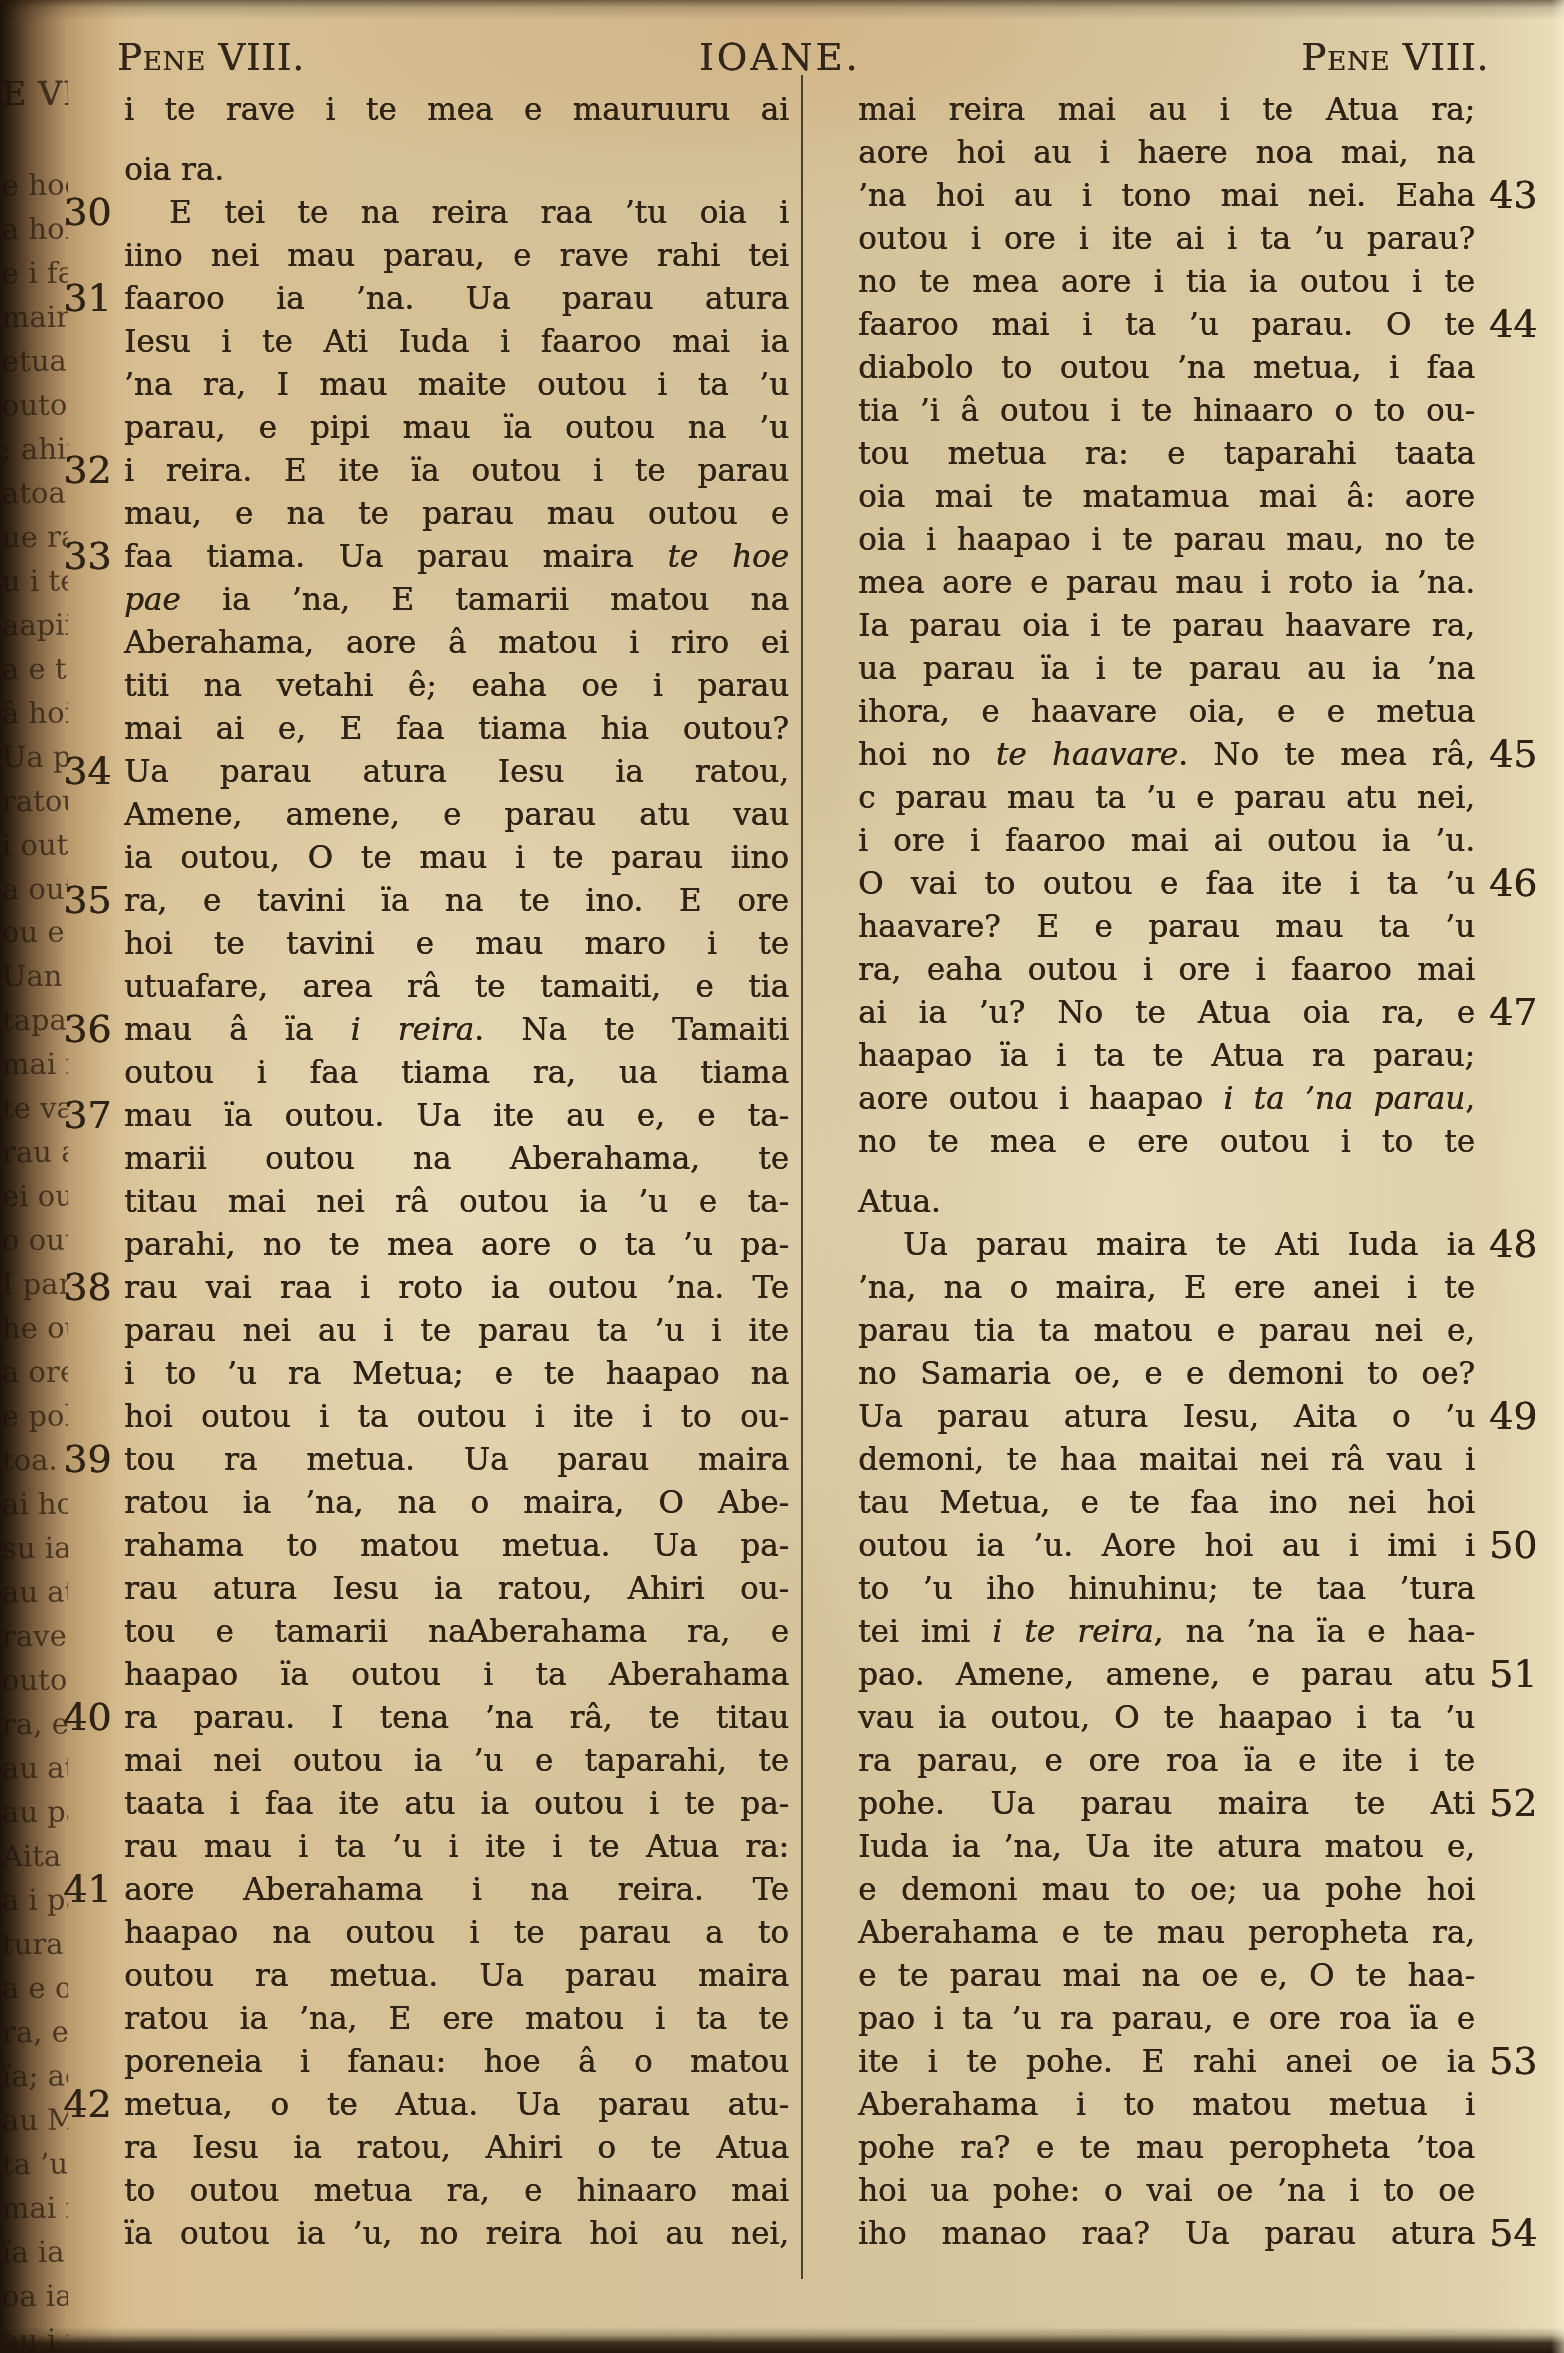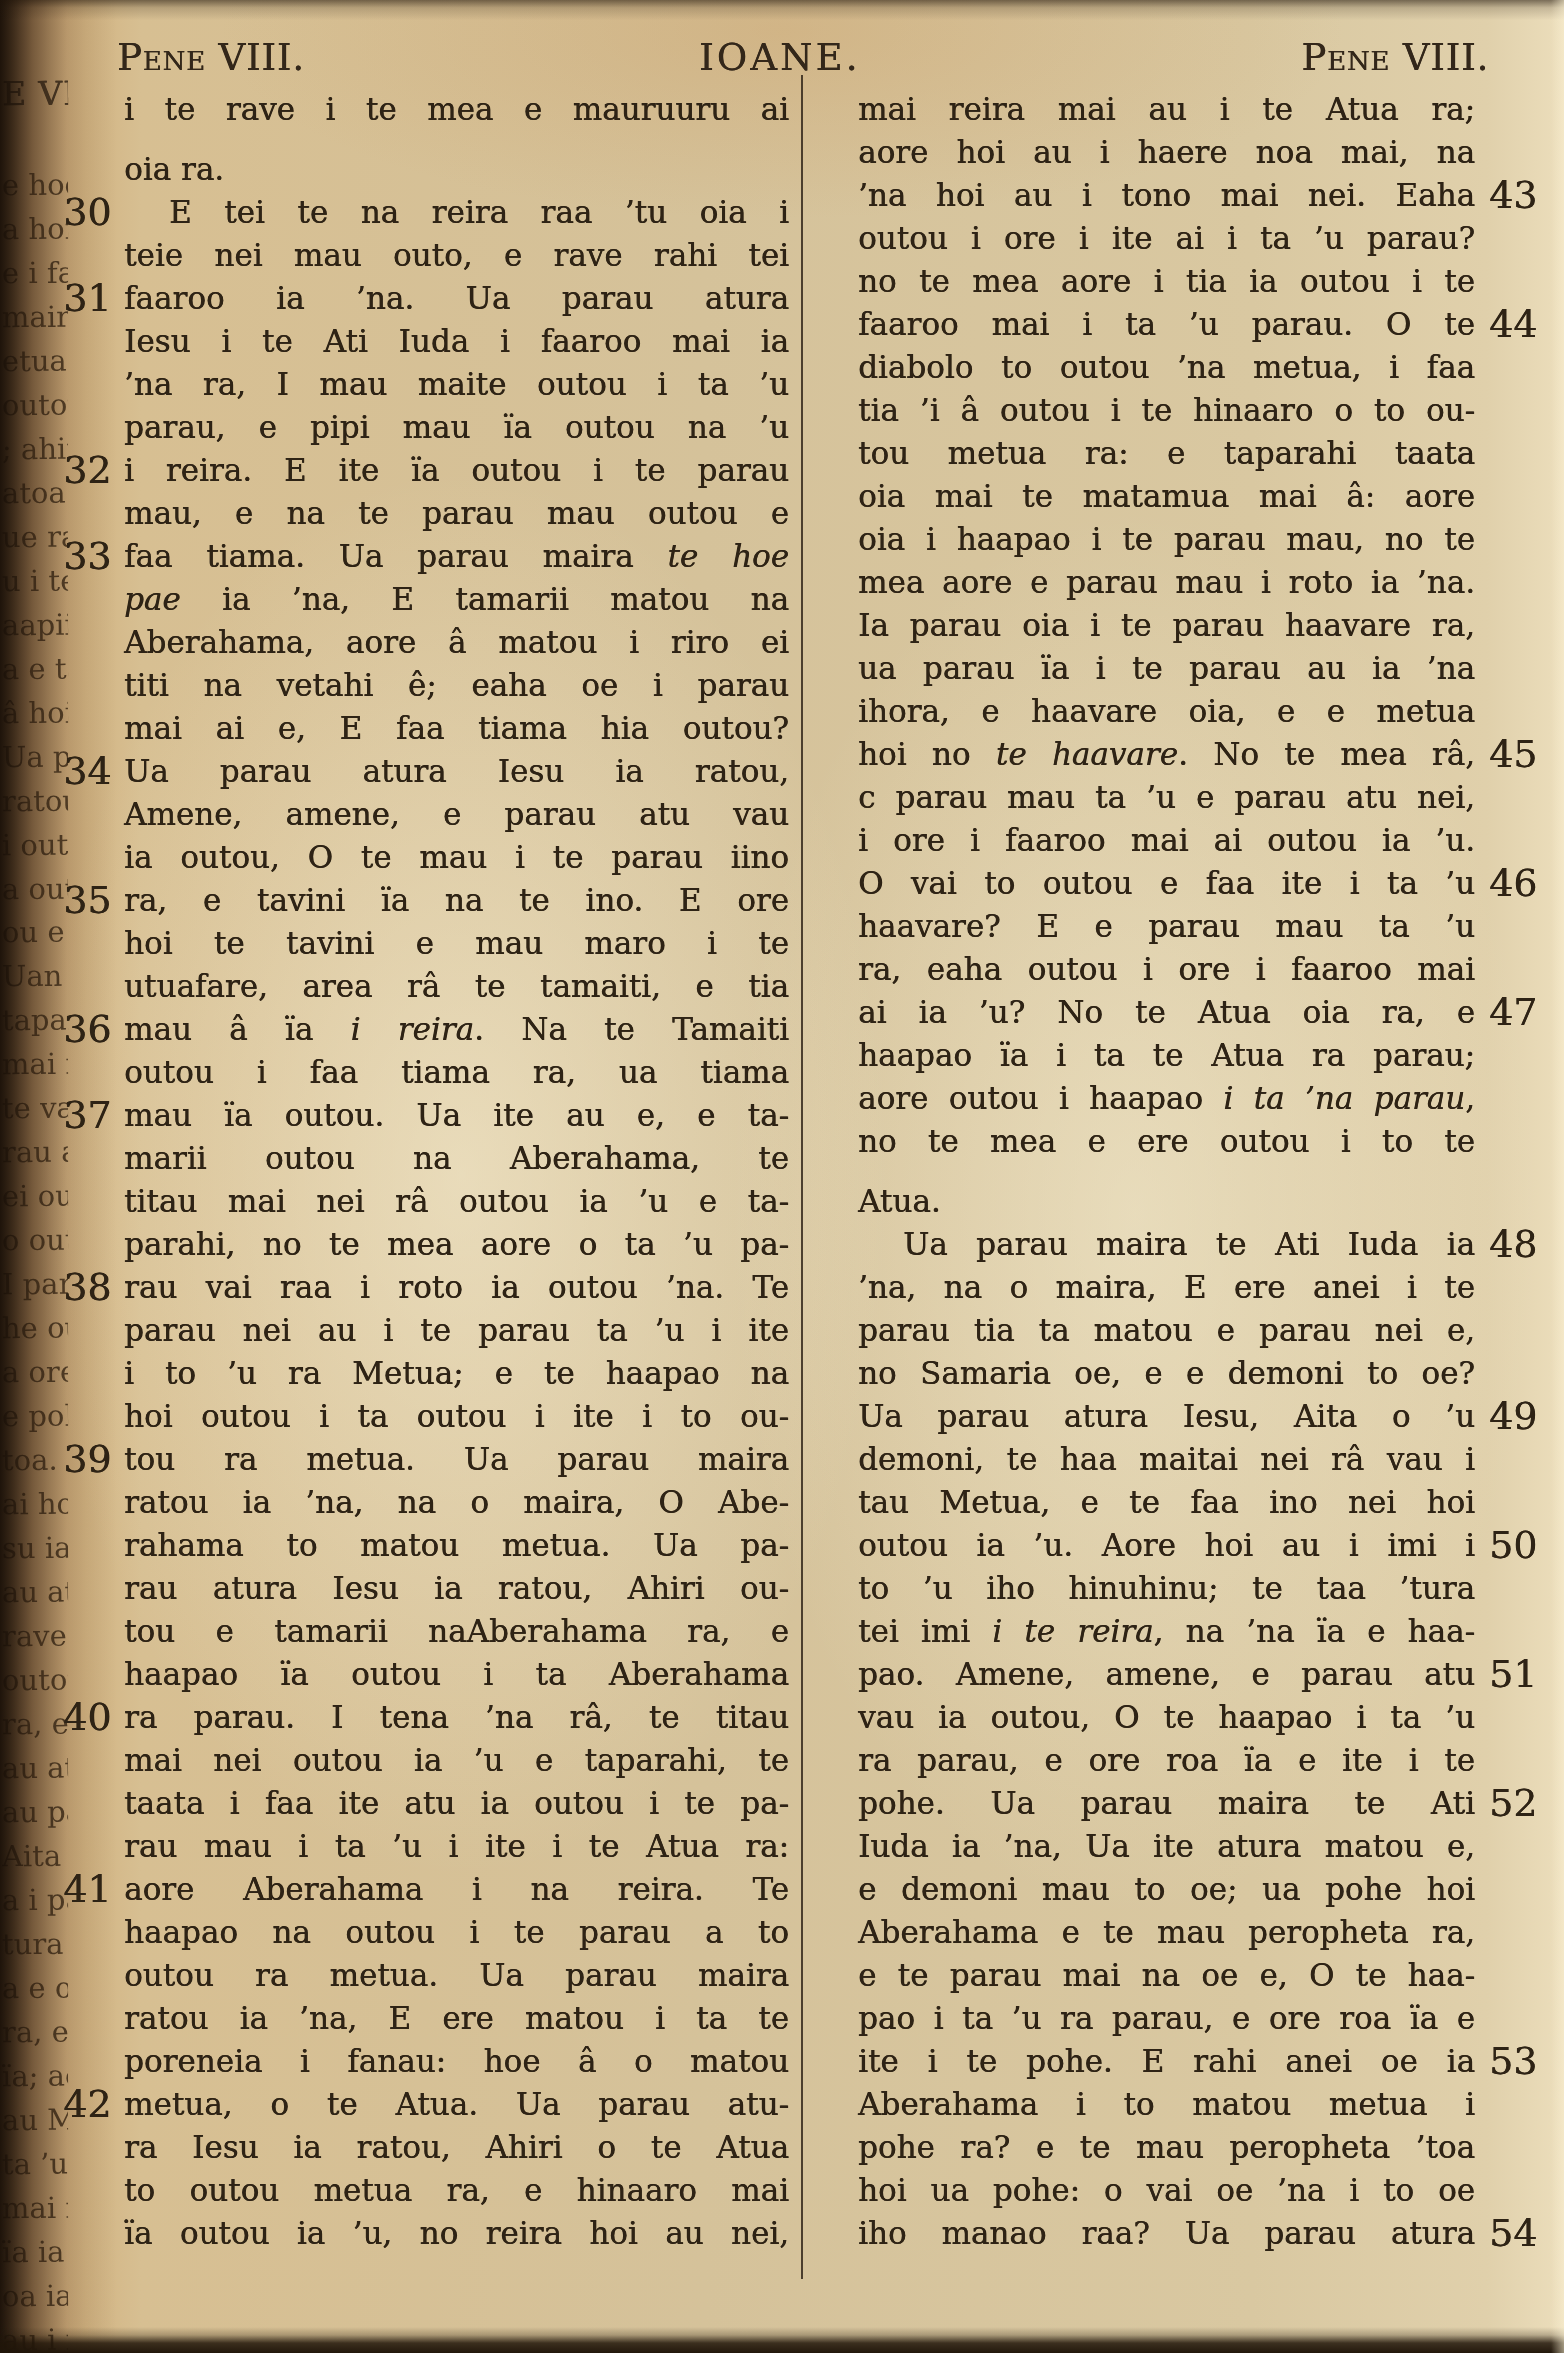--- a/index.html
+++ b/index.html
@@ -120,21 +120,21 @@
         <span class="t">i te rave i te mea e mauruuru ai</span>
       </div>
       <div class="line end">
         <span class="t">oia ra.</span>
       </div>
       <div class="line indent">
         <span class="vnum nleft">30</span>
         <span class="t">E tei te na reira raa ’tu oia i</span>
       </div>
       <div class="line">
-        <span class="t">teie nei mau outo, e rave rahi tei</span>
+        <span class="t">iino nei mau parau, e rave rahi tei</span>
       </div>
       <div class="line">
         <span class="vnum nleft">31</span>
         <span class="t">faaroo ia ’na. Ua parau atura</span>
       </div>
       <div class="line">
         <span class="t">Iesu i te Ati Iuda i faaroo mai ia</span>
       </div>
       <div class="line">
         <span class="t">’na ra, I mau maite outou i ta ’u</span>

